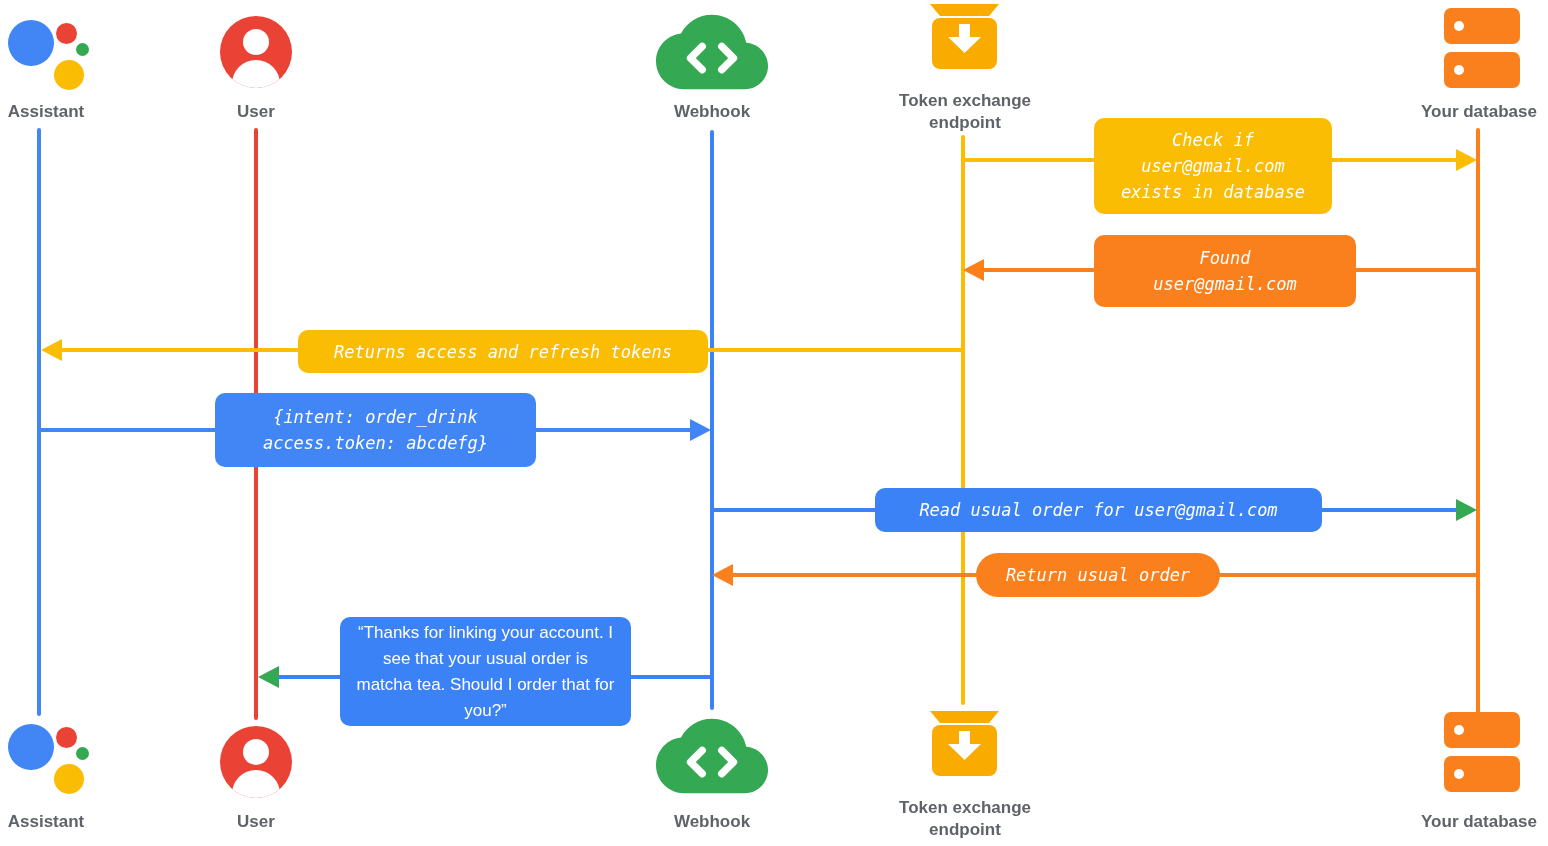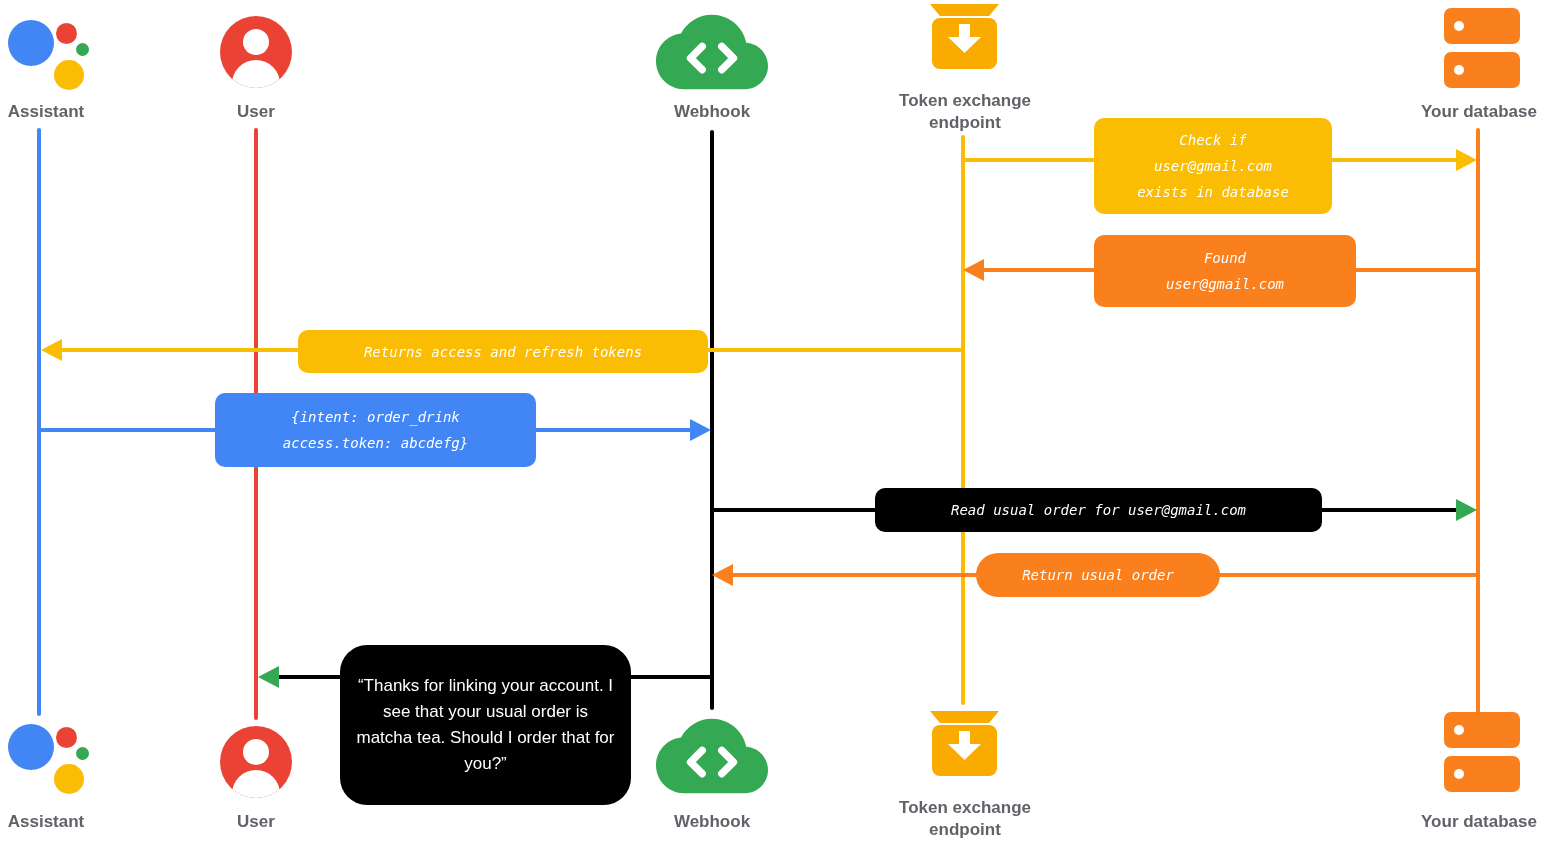--- a/index.html
+++ b/index.html
@@ -17,31 +17,31 @@
   .ah { position:absolute; width:0; height:0;
         border-top:11px solid transparent; border-bottom:11px solid transparent; }
   .ah-r { border-left:21px solid; }
   .ah-l { border-right:21px solid; }
   
   .mbox {
     position:absolute; border-radius:10px; color:#fff;
     display:flex; align-items:center; justify-content:center;
     text-align:center; white-space:pre-line;
     font-family:"DejaVu Sans Mono", monospace; font-style:italic;
-    font-size:14px; line-height:26px; padding:4px 10px;
+    font-size:17px; line-height:26px; padding:4px 10px;
   }
   .mbox.sans {
     font-family:"Liberation Sans", sans-serif; font-style:normal;
     font-size:17px; line-height:26px; padding:8px 14px;
   }
   
   .bg-blue   { background:#4285F4; }
   .bg-red    { background:#EA4335; }
   .bg-yellow { background:#FBBC04; }
-  .bg-green  { background:#000000; }
+  .bg-green  { background:#3b82f6; }
   .bg-orange { background:#F9801D; }
   
   .actor-label {
     position:absolute; color:#5F6368; font-weight:700; font-size:17px;
     line-height:22px; text-align:center; white-space:pre-line;
   }
   
   .ga-icon { position:absolute; width:84px; height:84px; }
   .ga-icon .dot { position:absolute; border-radius:50%; }
   .ga-blue   { left:2px;  top:12px; width:46px; height:46px; background:#4285F4; }
@@ -104,21 +104,21 @@
 
   <div class="mbox bg-yellow" style="left:298px; top:330px; width:410px; height:43px;">Returns access and refresh tokens</div>
 
   <div class="mbox bg-blue" style="left:215px; top:393px; width:321px; height:74px;">{intent: order_drink
 access.token: abcdefg}</div>
 
   <div class="mbox bg-green" style="left:875px; top:488px; width:447px; height:44px;">Read usual order for user@gmail.com</div>
 
   <div class="mbox bg-orange" style="left:976px; top:553px; width:244px; height:44px;border-radius:22px;">Return usual order</div>
 
-  <div class="mbox sans bg-green" style="left:340px; top:645px; width:291px; height:160px;border-radius:27px;">“Thanks for linking your account. I see that your usual order is matcha tea. Should I order that for you?”</div>
+  <div class="mbox sans bg-green" style="left:340px; top:617px; width:291px; height:109px;">“Thanks for linking your account. I see that your usual order is matcha tea. Should I order that for you?”</div>
 
   <div class="ga-icon" style="left:6px; top:8px;">
     <div class="dot ga-blue"></div>
     <div class="dot ga-red"></div>
     <div class="dot ga-green"></div>
     <div class="dot ga-yellow"></div>
   </div>
   <div class="actor-label" style="left:3px; top:101px; width:86px;">Assistant</div>
 
   <div class="user-icon" style="left:220px; top:16px;">

